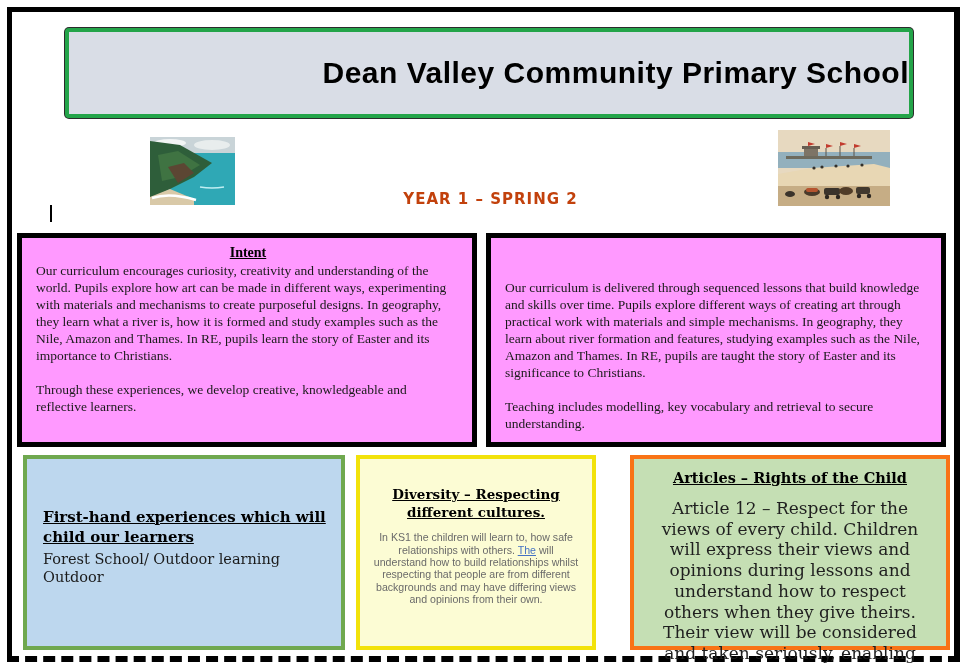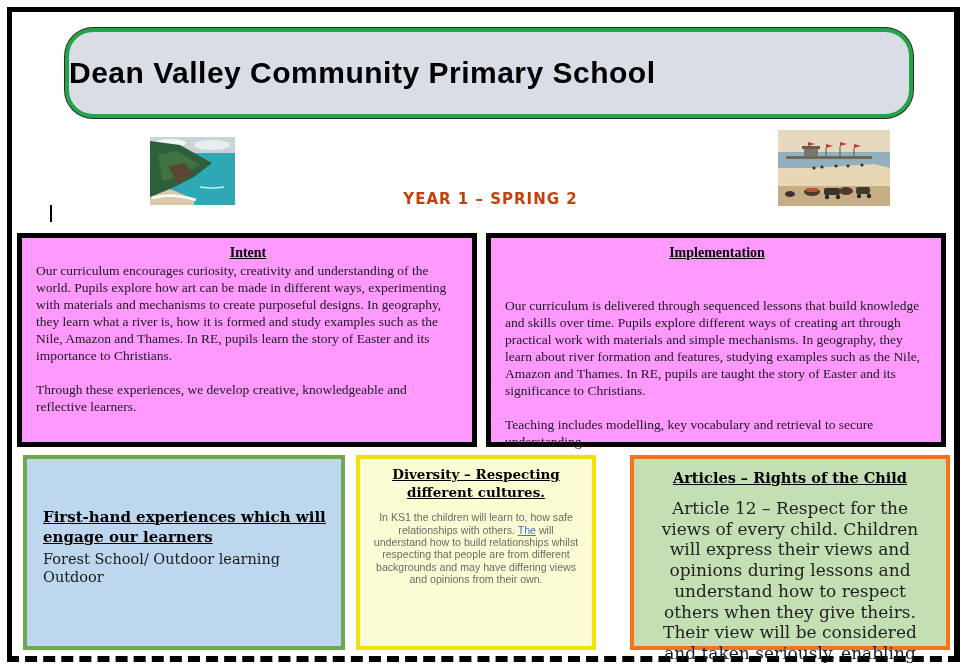--- a/index.html
+++ b/index.html
@@ -10,23 +10,23 @@
   
   .frame{
     position:absolute;left:7px;top:7px;right:7px;bottom:5px;
     border-top:5px solid #000;border-left:5px solid #000;border-right:6px solid #000;
     border-bottom:6px dashed #000;
     pointer-events:none;
   }
   
   .title-box{
     position:absolute;left:65px;top:28px;width:840px;height:82px;
-    background:#d9dde6;border:4px solid #23a449;border-radius:28px;
+    background:#d9dde6;border:4px solid #23a449;border-radius:4px;
     box-shadow:0 0 0 1px #2b2b2b;
-    display:flex;align-items:center;justify-content:flex-start;
+    display:flex;align-items:center;justify-content:flex-end;
   }
   .title-box h1{
     margin:0;font-family:"Liberation Sans",sans-serif;font-weight:700;
     font-size:30px;color:#000;letter-spacing:.5px;
   }
   .img-left{position:absolute;left:150px;top:137px;width:85px;height:68px;}
   .img-right{position:absolute;left:778px;top:130px;width:112px;height:76px;}
   .year-label{
     position:absolute;left:0;top:190px;width:100%;padding-left:14px;box-sizing:border-box;
     text-align:center;font-family:"DejaVu Sans",sans-serif;font-weight:700;
@@ -56,21 +56,21 @@
     font-family:"DejaVu Serif",serif;font-size:14.5px;line-height:1.3;color:#1a1a1a;
   }
   .blue h2{
     margin:0 0 2px 0;font-size:15px;text-decoration:underline;color:#000;
     line-height:1.35;
   }
   .blue .item{margin:0;}
   .yellow{
     left:356px;top:455px;width:240px;height:195px;
     background:#fcfcd4;border:4px solid #f2e20a;
-    padding:4px 12px;text-align:center;
+    padding:24px 12px;text-align:center;
   }
   .yellow h2{
     margin:2px 0 10px 0;font-family:"DejaVu Serif",serif;font-size:13.5px;
     text-decoration:underline;color:#000;line-height:1.35;
   }
   .yellow p{
     margin:0 0 11px 0;font-family:"Liberation Sans",sans-serif;
     font-size:10.6px;line-height:12.3px;color:#6a6a6a;
   }
   .yellow .link{color:#4472c4;text-decoration:underline;cursor:pointer;}
@@ -144,28 +144,27 @@
 
   <div class="caret"></div>
 
   <section class="box pink intent">
     <h2>Intent</h2>
     <p>Our curriculum encourages curiosity, creativity and understanding of the world. Pupils explore how art can be made in different ways, experimenting with materials and mechanisms to create purposeful designs. In geography, they learn what a river is, how it is formed and study examples such as the Nile, Amazon and Thames. In RE, pupils learn the story of Easter and its importance to Christians.</p>
     <p>Through these experiences, we develop creative, knowledgeable and reflective learners.</p>
   </section>
 
   <section class="box pink implementation">
-    <h2>Implementation</h2>
     <div class="spacer"></div>
     <p>Our curriculum is delivered through sequenced lessons that build knowledge and skills over time. Pupils explore different ways of creating art through practical work with materials and simple mechanisms. In geography, they learn about river formation and features, studying examples such as the Nile, Amazon and Thames. In RE, pupils are taught the story of Easter and its significance to Christians.</p>
     <p>Teaching includes modelling, key vocabulary and retrieval to secure understanding.</p>
   </section>
 
   <section class="box blue">
-    <h2>First-hand experiences which will engage our learners</h2>
+    <h2>First-hand experiences which will child our learners</h2>
     <p class="item">Forest School/ Outdoor learning</p>
     <p class="item">Outdoor</p>
   </section>
 
   <section class="box yellow">
     <h2>Diversity – Respecting different cultures.</h2>
     <p><span>In KS1 the children will learn to, how safe relationships with others. </span><span class="link">The</span><span> will understand how to build relationships whilst respecting that people are from different backgrounds and may have differing views and opinions from their own.</span></p>
   </section>
 
   <section class="box green">

